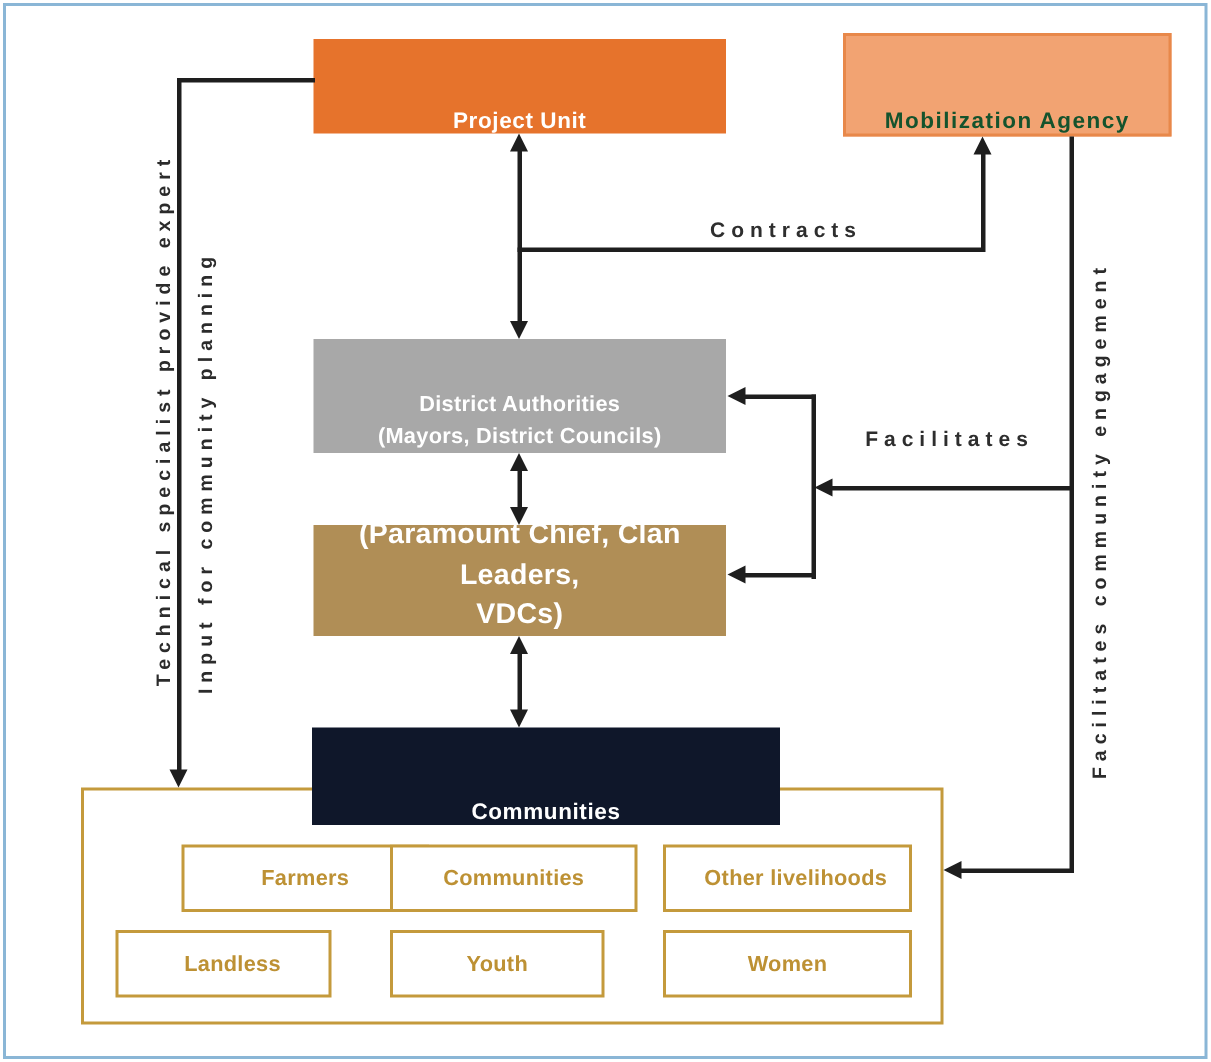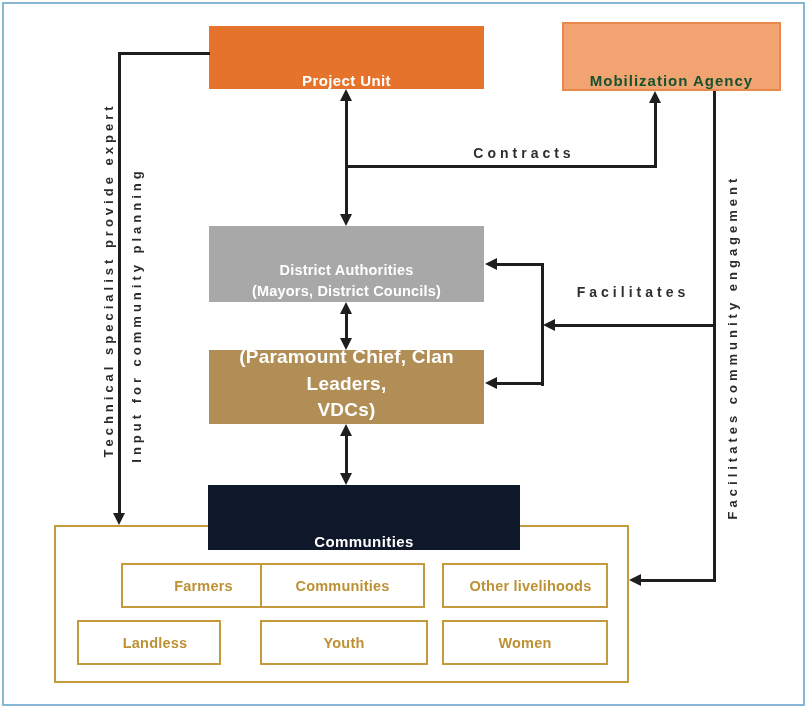--- a/index.html
+++ b/index.html
@@ -27,21 +27,21 @@
   }
   .group-box{
     position:absolute;height:45px;border:2px solid #C49A3C;box-sizing:border-box;
     display:flex;justify-content:center;align-items:center;text-align:center;
     color:#BD9134;font-size:14.5px;font-weight:bold;letter-spacing:.2px;background:#ffffff;z-index:2;
   }
   #g-farmers{left:73px;top:559px;width:165px;margin-left:44px;}
   #g-pastoralists{left:256px;top:559px;width:165px;}
   #g-other{left:438px;top:559px;width:166px;padding-left:11px;}
   #g-landless{left:73px;top:616px;width:144px;padding-left:12px;}
-  #g-youth{left:256px;top:616px;width:168px;}
+  #g-youth{left:256px;top:616px;width:143px;}
   #g-women{left:438px;top:616px;width:166px;}
   .hline,.vline{position:absolute;background:#1E1E1E;z-index:2;}
   .hline{height:3px;}
   .vline{width:3px;}
   .arr{position:absolute;width:0;height:0;z-index:2;}
   .arr.up{border-left:6px solid transparent;border-right:6px solid transparent;border-bottom:12px solid #1E1E1E;}
   .arr.down{border-left:6px solid transparent;border-right:6px solid transparent;border-top:12px solid #1E1E1E;}
   .arr.left{border-top:6px solid transparent;border-bottom:6px solid transparent;border-right:12px solid #1E1E1E;}
   .edge-label{
     position:absolute;text-align:center;color:#2E2E2E;font-size:14px;

